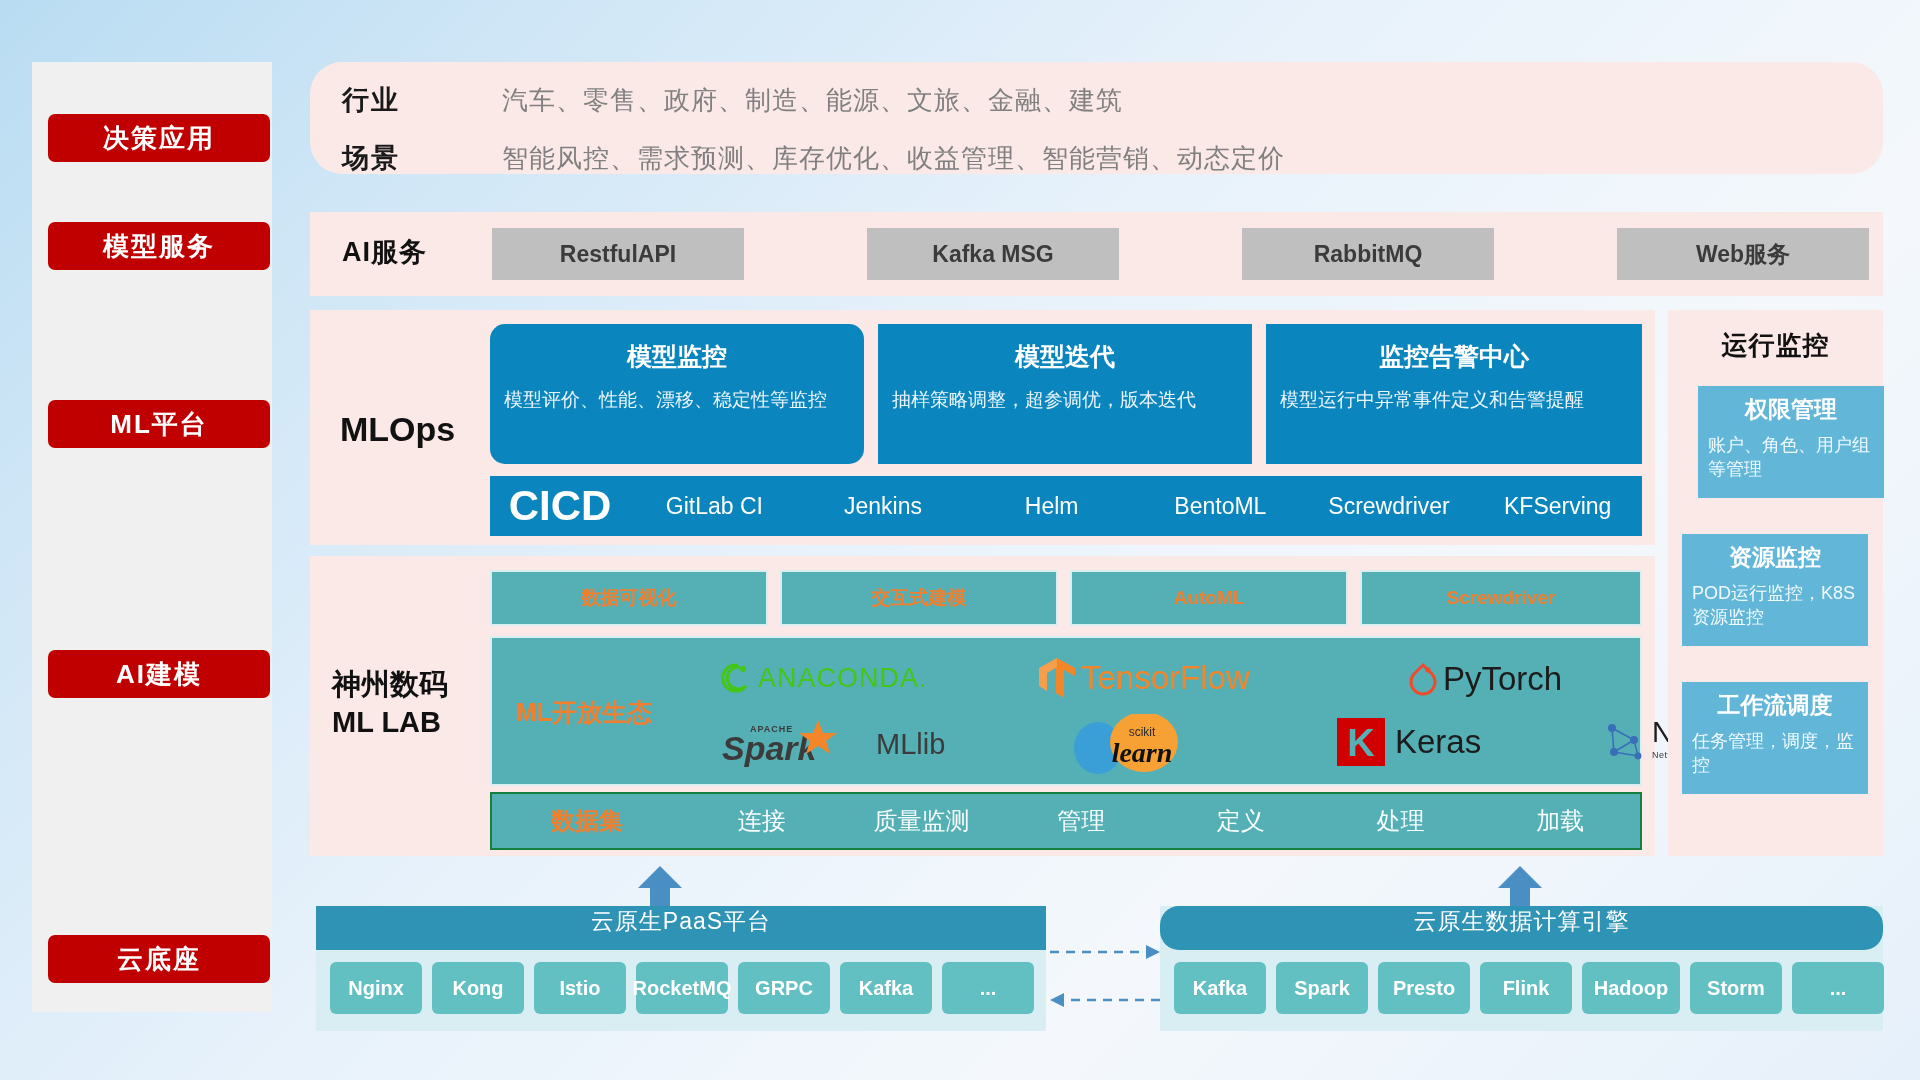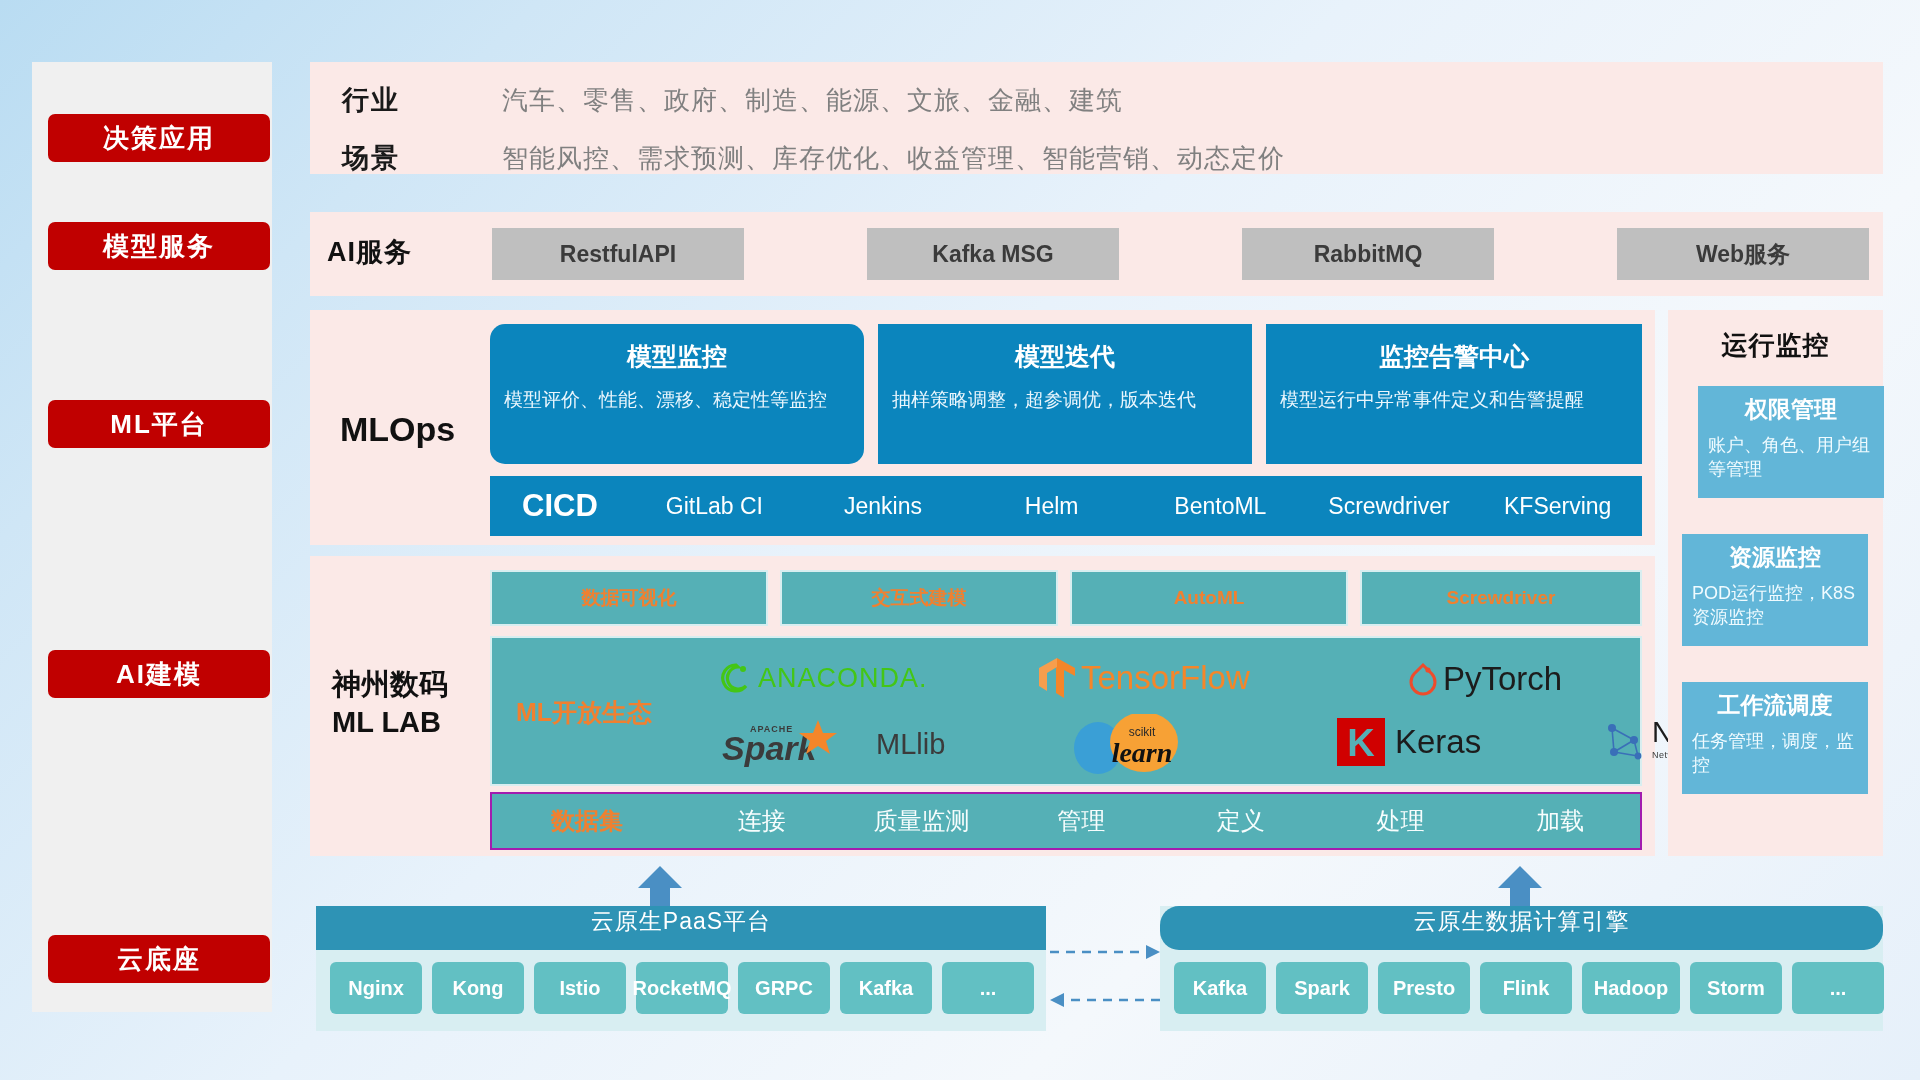--- a/index.html
+++ b/index.html
@@ -22,69 +22,69 @@
     background:#c00000;border-radius:7px;
     color:#fff;font-weight:bold;font-size:26px;
     display:flex;align-items:center;justify-content:center;
     letter-spacing:2px;
   }
 
   
   .band{position:absolute;background:#fbe9e7;}
 
   
-  .band-top{left:310px;top:62px;width:1573px;height:112px;}
+  .band-top{left:310px;top:62px;width:1573px;height:112px;border-radius:32px;}
   .rowlabel{
     font-weight:bold;font-size:27px;color:#1a1a1a;letter-spacing:2px;
   }
   .rowtext{font-size:26px;color:#808080;letter-spacing:1px;white-space:nowrap;}
   .trow{position:absolute;display:flex;align-items:center;}
 
   
   .band-svc{left:310px;top:212px;width:1573px;height:84px;}
-  .svc-label{position:absolute;left:17px;top:22px;font-weight:bold;font-size:27px;color:#111;letter-spacing:1px;}
+  .svc-label{position:absolute;left:32px;top:22px;font-weight:bold;font-size:27px;color:#111;letter-spacing:1px;}
   .svc-box{
     position:absolute;top:16px;height:52px;background:#bfbfbf;
     display:flex;align-items:center;justify-content:center;
     font-size:23px;font-weight:bold;color:#3b3b3b;
   }
 
   
   .band-mlops{left:310px;top:310px;width:1345px;height:235px;}
   .mlops-label{position:absolute;left:30px;top:100px;font-weight:bold;font-size:34px;color:#111;}
   .mlops-card{
     position:absolute;top:14px;height:140px;background:#0b85bd;color:#fff;
     padding:10px 14px 0 14px;box-sizing:border-box;
   }
   .mlops-card .t{font-size:25px;font-weight:bold;text-align:center;margin-top:6px;}
   .mlops-card .d{font-size:19px;margin-top:14px;line-height:1.35;color:#eaf6fd;}
   .cicd{
     position:absolute;left:180px;top:166px;width:1152px;height:60px;background:#0b85bd;
     display:flex;align-items:center;overflow:hidden;
   }
-  .cicd .hd{width:140px;text-align:center;color:#fff;font-size:31px;font-weight:bold;}
+  .cicd .hd{width:140px;text-align:center;color:#fff;font-size:42px;font-weight:bold;}
   .cicd .it{flex:1;text-align:center;color:#fff;font-size:23px;line-height:1.15;
             padding:0 4px;box-sizing:border-box;}
 
   
   .band-ai{left:310px;top:556px;width:1345px;height:300px;}
   .ai-label{position:absolute;left:22px;top:110px;font-weight:bold;font-size:29px;color:#111;line-height:1.3;}
   .tool-box{
     position:absolute;top:14px;height:56px;background:#55b0b6;border:2px solid #d8eef0;
     display:flex;align-items:center;justify-content:center;box-sizing:border-box;
     color:#f08030;font-weight:bold;font-size:19px;
   }
   .eco{
     position:absolute;left:180px;top:80px;width:1152px;height:150px;background:#55b0b6;
     border:2px solid #d8eef0;box-sizing:border-box;
   }
   .eco-title{position:absolute;left:24px;top:58px;color:#f08030;font-weight:bold;font-size:25px;}
   .ds{
     position:absolute;left:180px;top:236px;width:1152px;height:58px;background:#55b0b6;
-    border:2px solid #a21caf;box-sizing:border-box;display:flex;align-items:center;
+    border:2px solid #15803d;box-sizing:border-box;display:flex;align-items:center;
   }
   .ds .hd{width:190px;text-align:center;color:#f08030;font-weight:bold;font-size:24px;}
   .ds .it{flex:1;text-align:center;color:#f7fdfd;font-size:24px;}
 
   
   .band-mon{left:1668px;top:310px;width:215px;height:546px;}
   .mon-title{text-align:center;font-weight:bold;font-size:26px;color:#111;padding-top:18px;letter-spacing:1px;}
   .mon-card{
     position:absolute;left:14px;width:186px;background:#62b6d8;color:#fff;
     box-sizing:border-box;padding:8px 10px;

